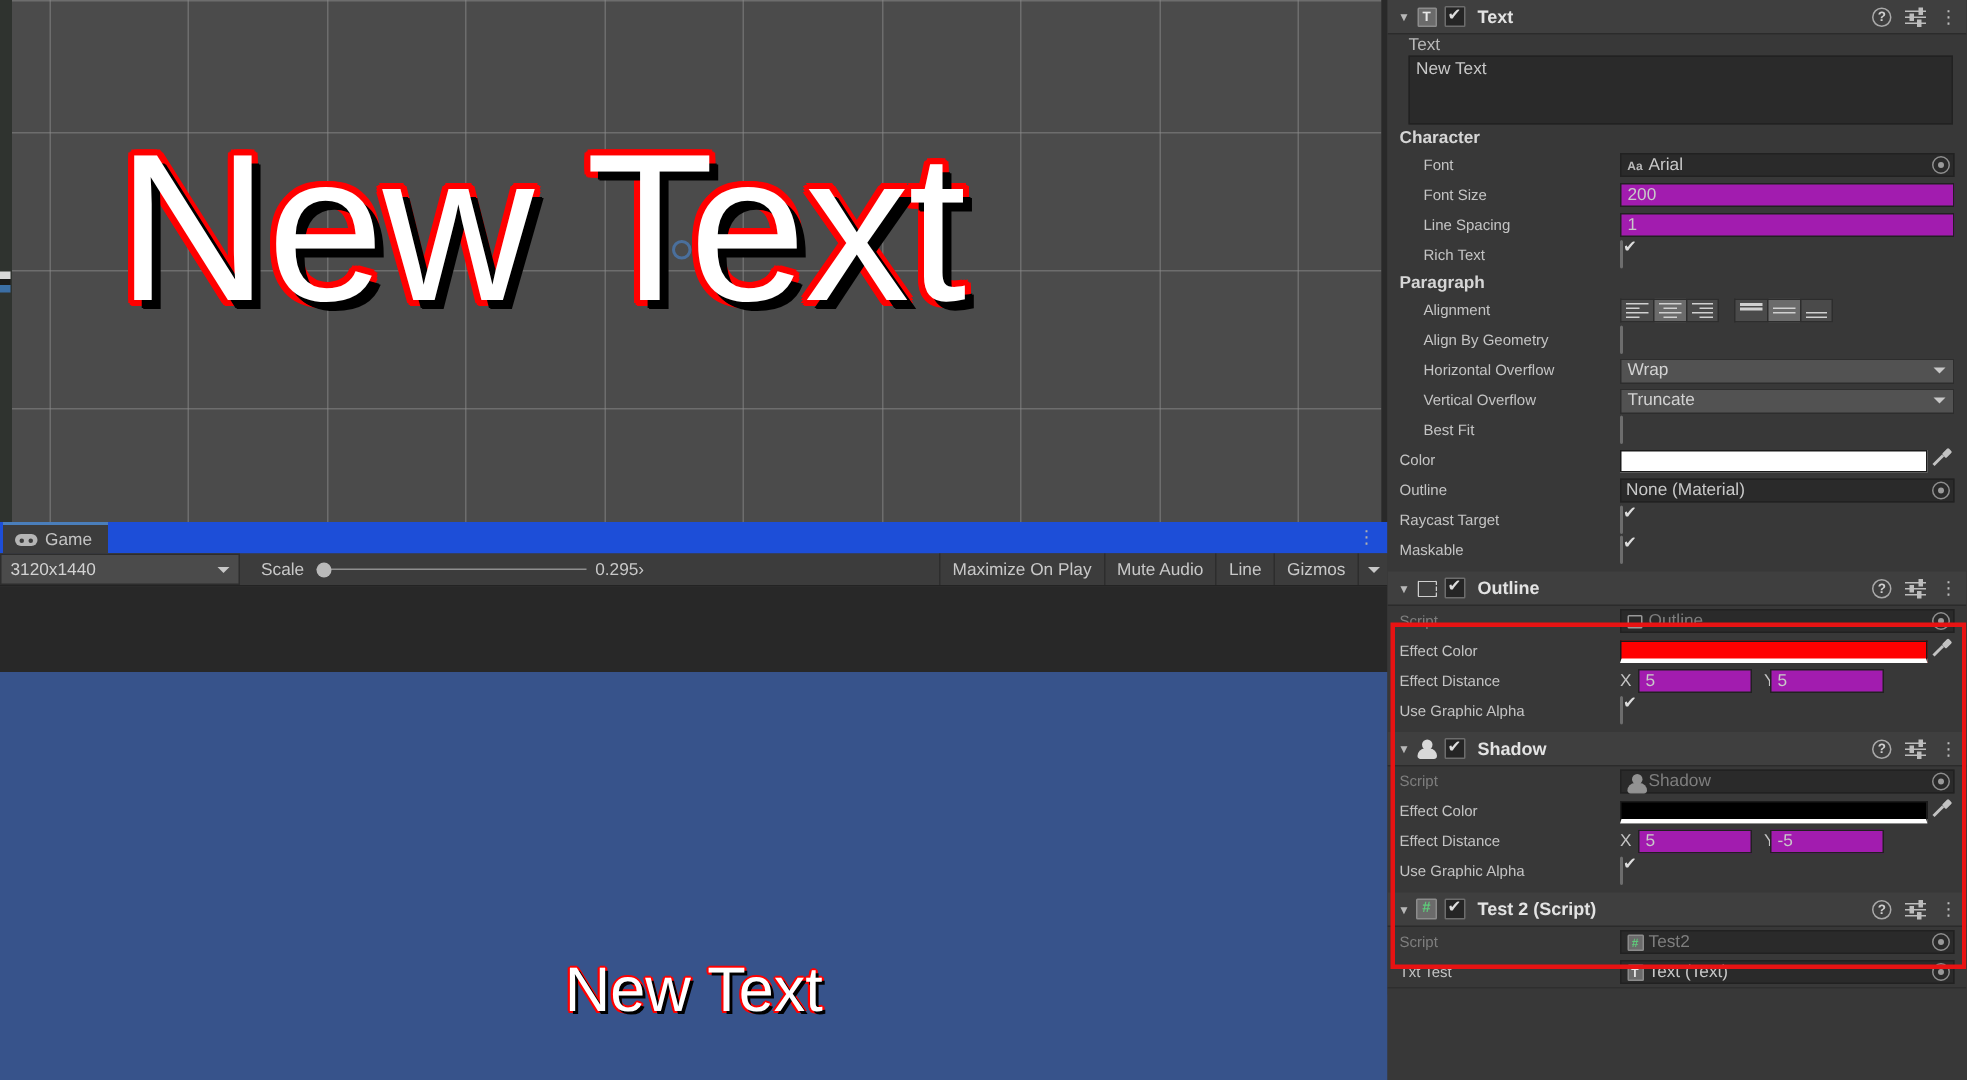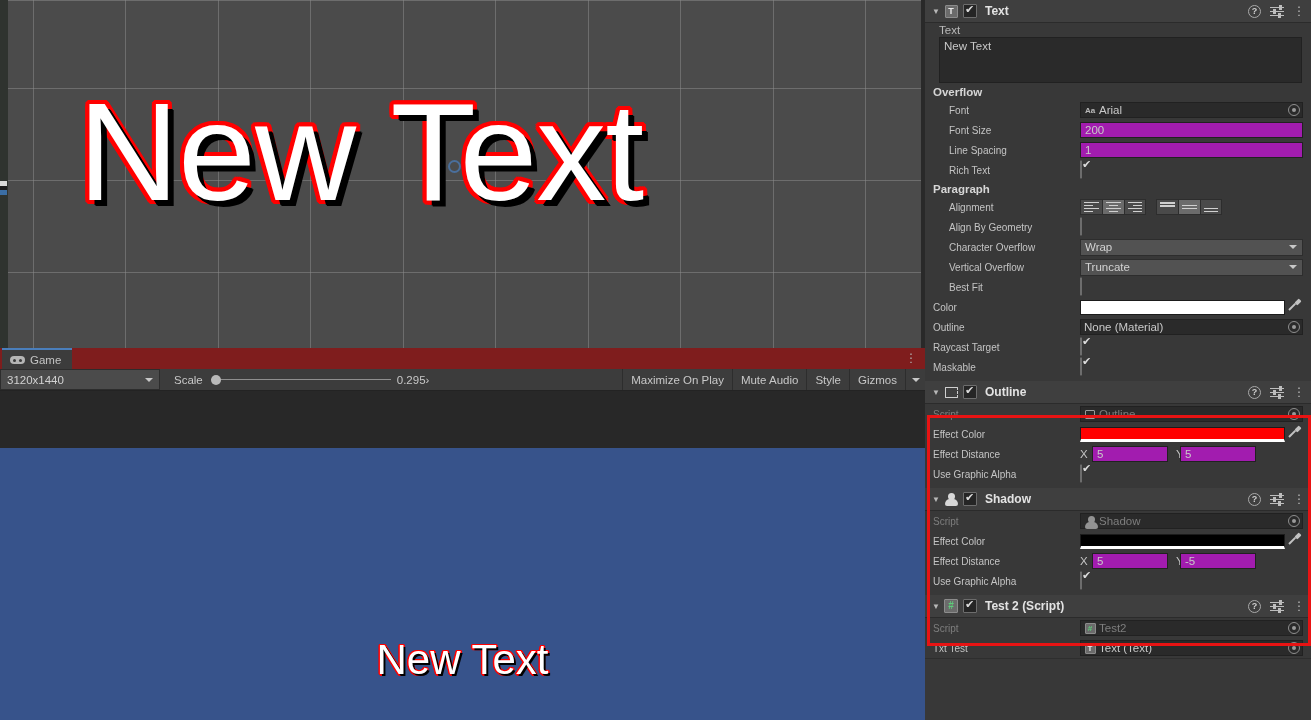--- a/index.html
+++ b/index.html
@@ -57,21 +57,21 @@
     background: #292929;
   }
 
   
   #game-panel {
     position: absolute; left: 0; top: 348px; width: 925px; height: 372px;
     background: #383838;
   }
   #game-tabbar {
     position: absolute; left: 0; top: 0; width: 925px; height: 21px;
-    background: #7f1d1d;
+    background: #1d4ed8;
   }
   #game-tab {
     position: absolute; left: 2px; top: 0; height: 21px;
     background: #3c3c3c;
     border-top: 2px solid #4a7ebb;
     display: flex; align-items: center; padding: 0 11px 0 8px;
     color: #c4c4c4; font-size: 11.5px;
   }
   #game-tab .gicon {
     display:inline-block; width: 15px; height: 9px; margin-right: 5px;
@@ -405,21 +405,21 @@
         <span>Scale</span>
         <span id="scale-track">
           <span class="line"></span>
           <span class="knob"></span>
         </span>
         <span id="scale-value">0.295›</span>
       </div>
       <div id="tb-right">
         <div class="tb-btn">Maximize On Play</div>
         <div class="tb-btn">Mute Audio</div>
-        <div class="tb-btn">Style</div>
+        <div class="tb-btn">Line</div>
         <div class="tb-btn">Gizmos</div>
         <div id="gizmo-caret">
           <i></i>
         </div>
       </div>
     </div>
 
     <div id="game-dark"></div>
     <div id="game-render">
       <div id="game-text">New Text</div>
@@ -445,21 +445,21 @@
             <i></i>
             <i></i>
           </span>
         <span class="ic-kebab">⋮</span>
       </span>
     </div>
     <div class="comp-body">
       <div class="sub-label">Text</div>
       <div class="textarea">New Text</div>
 
-      <div class="sec-label">Overflow</div>
+      <div class="sec-label">Character</div>
 
       <div class="row">
         <span class="lbl indent">Font</span>
         <span class="field">
           <span class="objfield">
             <span class="mini-icon mi-aa">Aa</span>
             <span>Arial</span>
             <span class="odot"></span>
           </span>
         </span>
@@ -528,21 +528,21 @@
           </span>
         </span>
       </div>
 
       <div class="row">
         <span class="lbl indent">Align By Geometry</span>
         <span class="field"><span class="chk"></span></span>
       </div>
 
       <div class="row">
-        <span class="lbl indent">Character Overflow</span>
+        <span class="lbl indent">Horizontal Overflow</span>
         <span class="field">
           <span class="dropdown">
             <span>Wrap</span>
             <span class="caret"></span>
           </span>
         </span>
       </div>
 
       <div class="row">
         <span class="lbl indent">Vertical Overflow</span>

